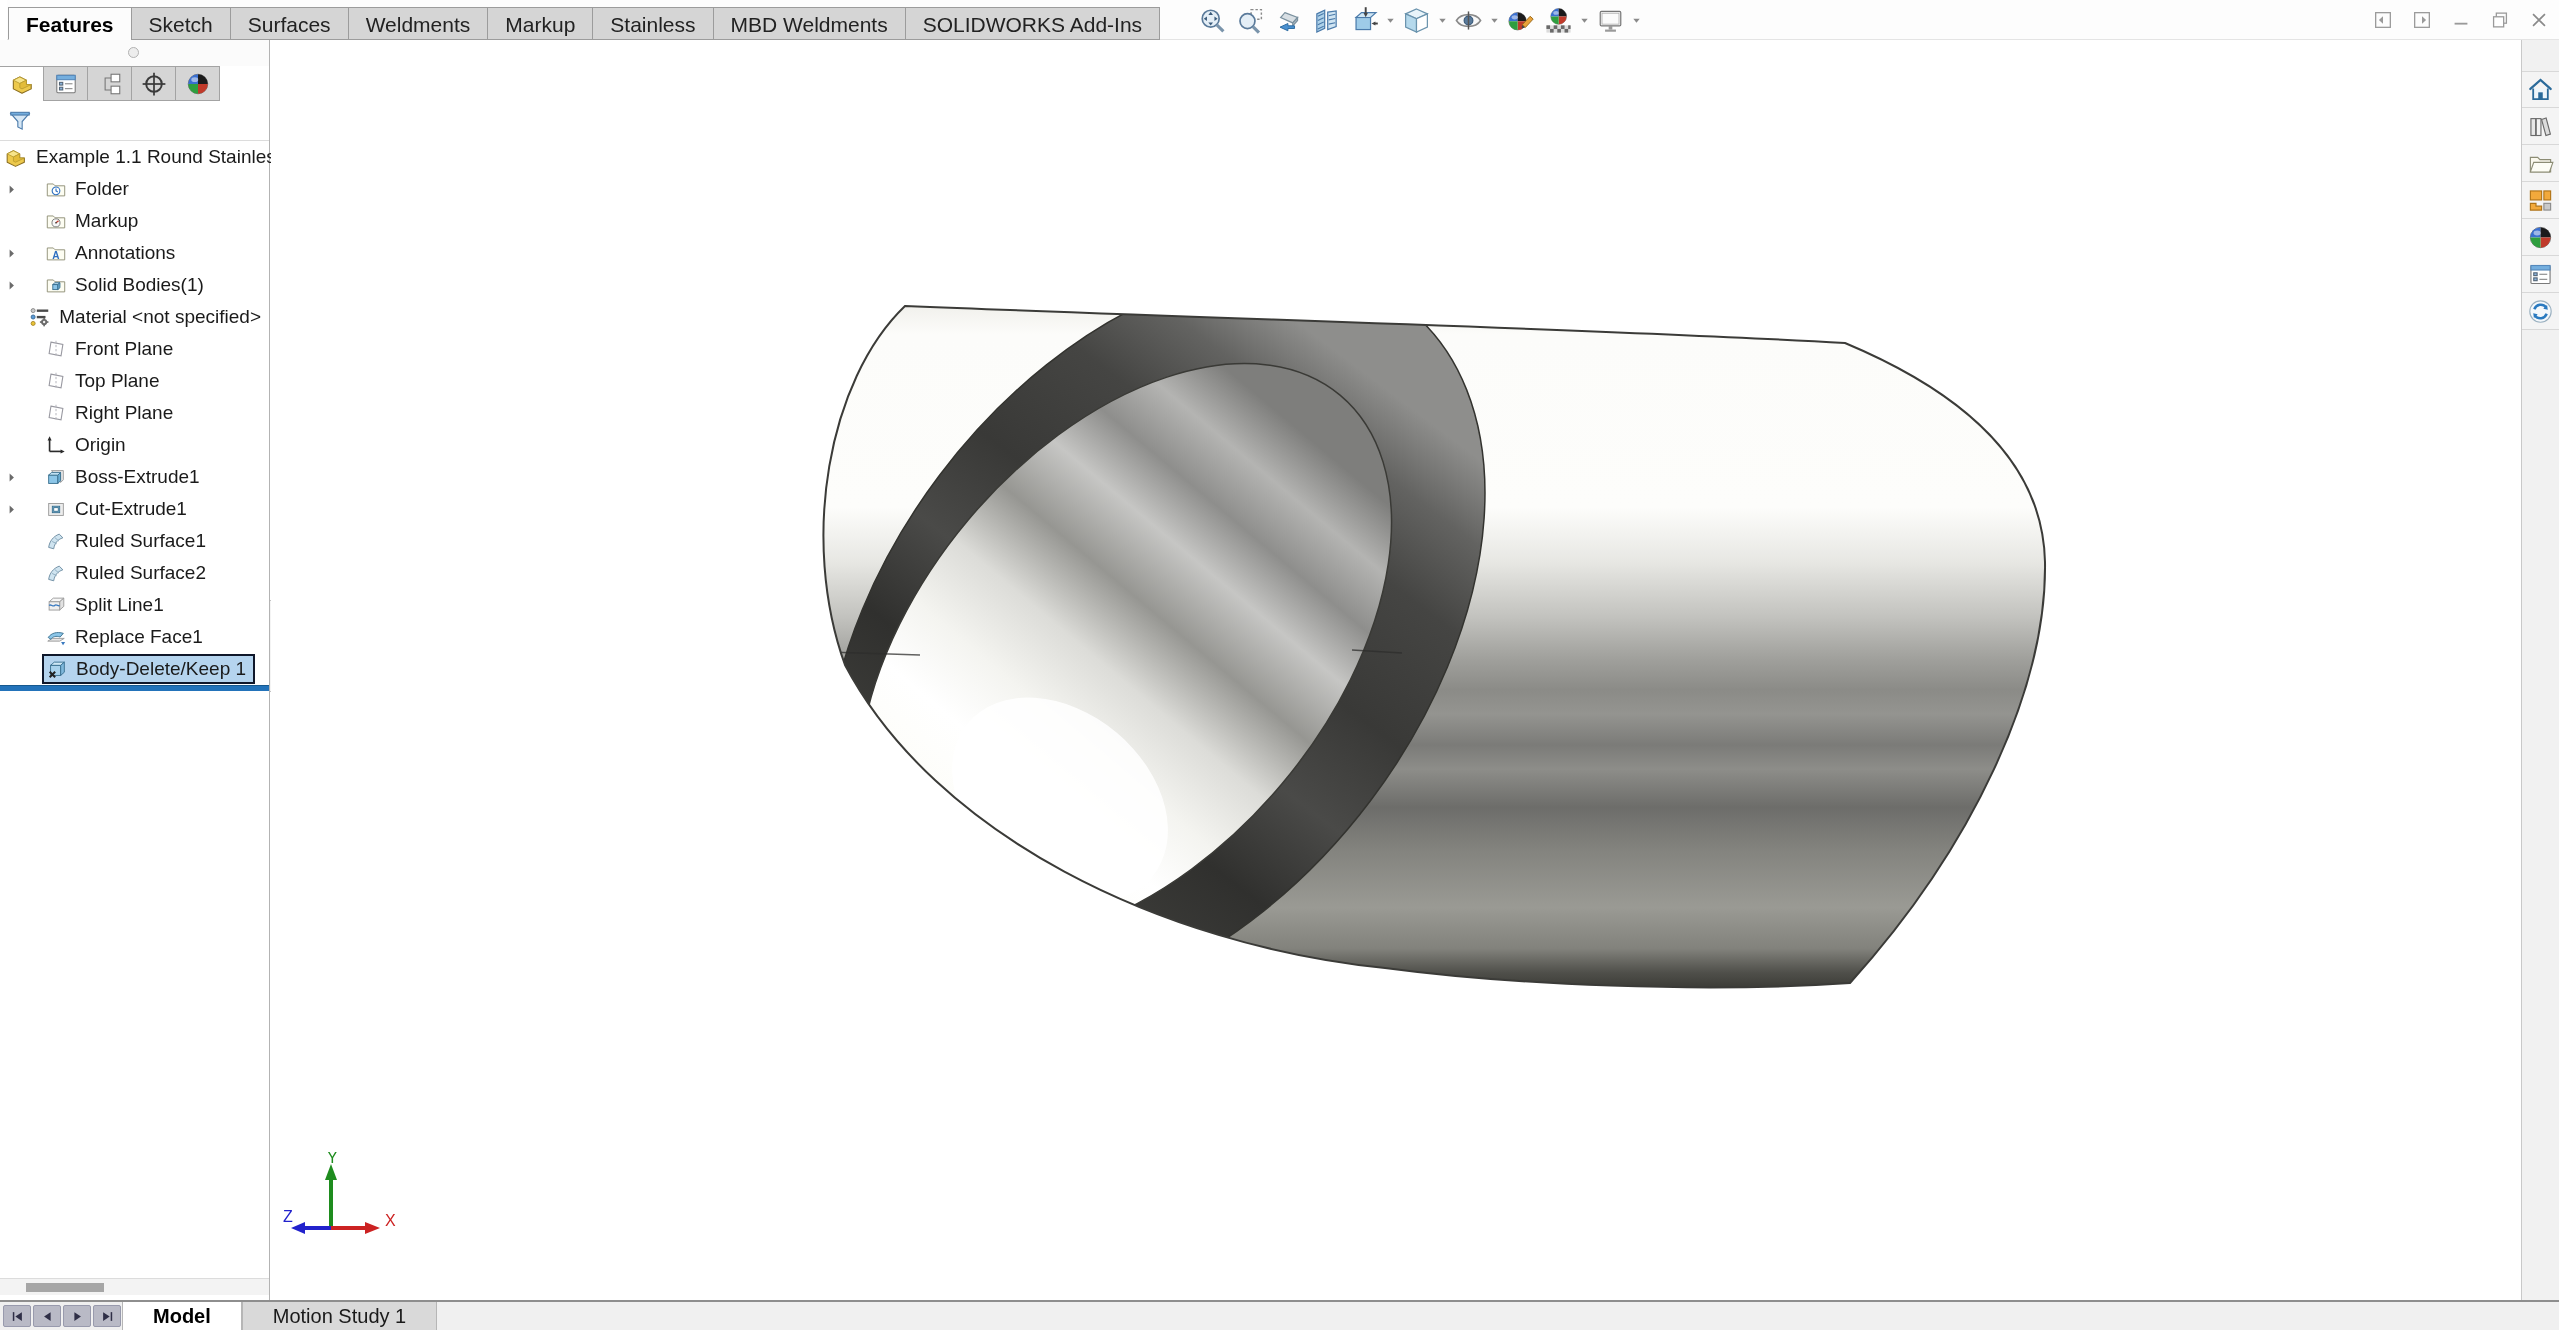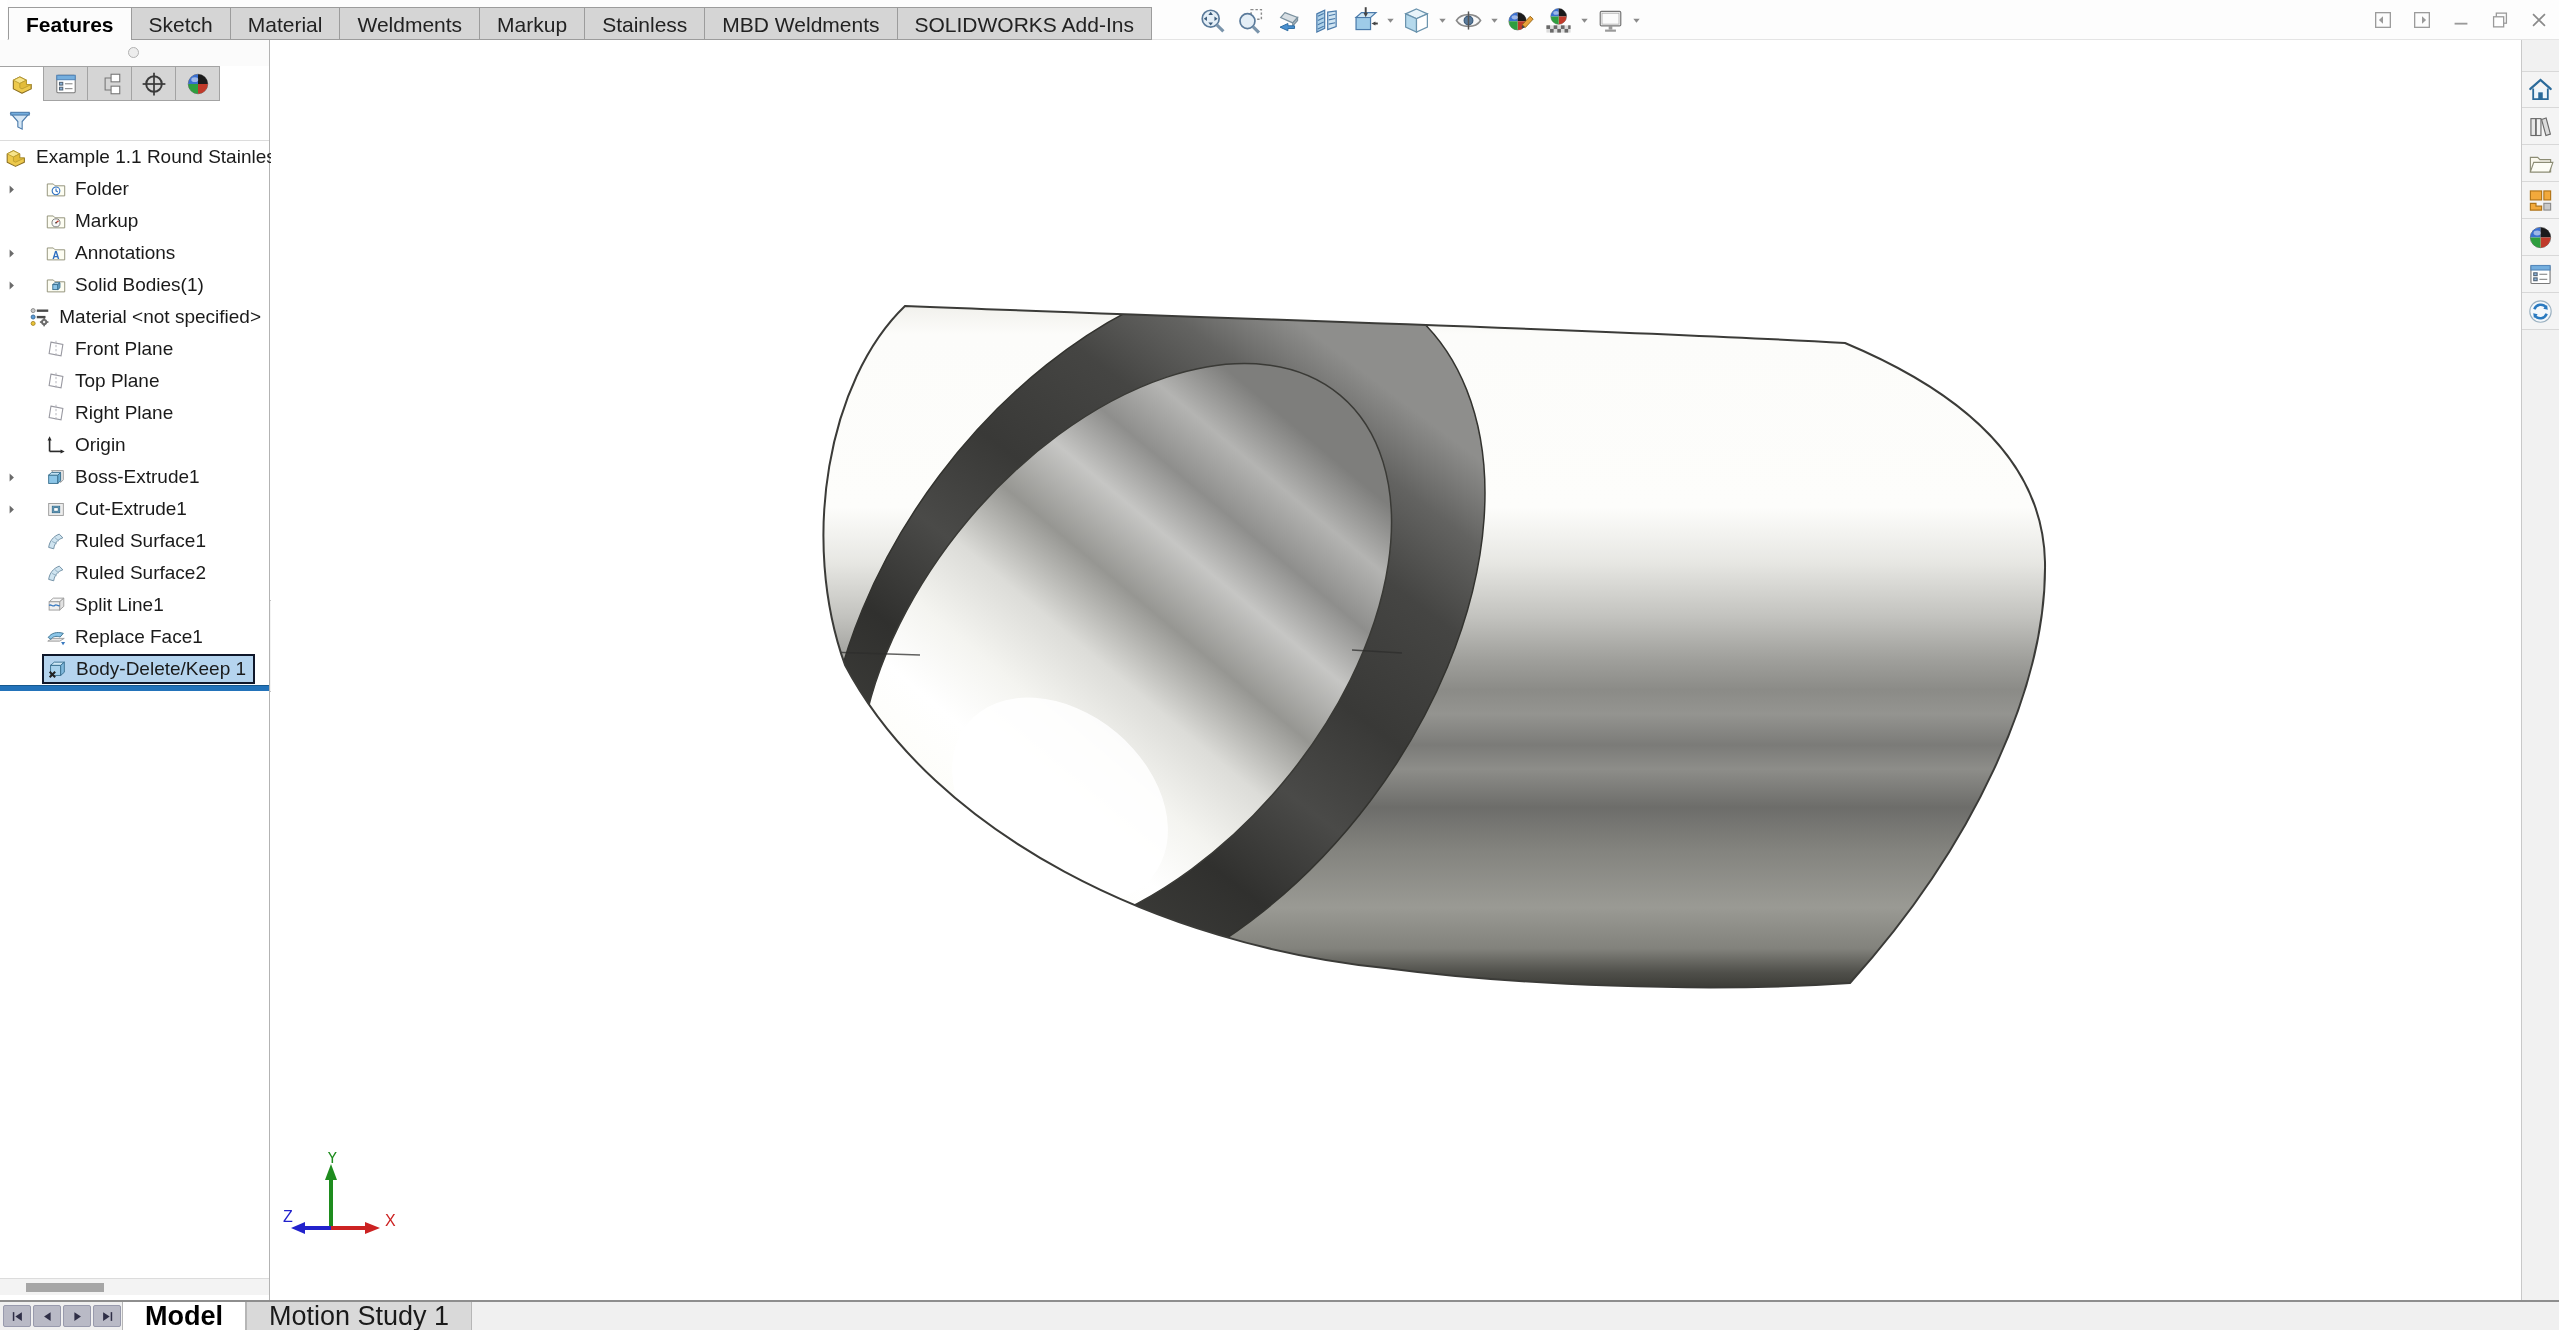--- a/index.html
+++ b/index.html
@@ -70,21 +70,21 @@
   .tp-stack{position:absolute;left:0;top:31px;}
 
   
   .bottom-bar{position:absolute;left:0;top:1300px;width:2559px;height:30px;background:#f0f0f0;
               border-top:2px solid #8e8e8e;box-sizing:border-box;}
   .nav-btns{position:absolute;left:3px;top:3px;display:flex;gap:2px;}
   .nbtn{width:28px;height:22px;background:#b9bac6;border:1px solid #989aad;border-radius:2px;box-sizing:border-box;
         display:flex;align-items:center;justify-content:center;}
   .nbtn svg{width:15px;height:15px;}
   .btabs{position:absolute;left:122px;top:0;display:flex;height:28px;}
-  .btab{height:28px;line-height:28px;padding:0 22px;font-size:27px;background:#d9d9d9;
+  .btab{height:28px;line-height:28px;padding:0 30px;font-size:20px;background:#d9d9d9;
         border-right:1px solid #b6b6b6;border-left:1px solid #b6b6b6;box-sizing:border-box;white-space:nowrap;color:#1a1a1a;}
   .btab.active{background:#ffffff;font-weight:bold;color:#000;}
 </style>
 </head>
 <body>
 
 <svg width="0" height="0" style="position:absolute" xmlns="http://www.w3.org/2000/svg" xmlns:xlink="http://www.w3.org/1999/xlink" aria-hidden="true">
 <defs>
 <symbol id="sym-part-yellow" viewBox="0 0 24 24">
   <polygon points="4,8.5 10,5.5 16,8.5 16,12.5 20.5,12.5 20.5,16.5 12,20.5 4,16.5" fill="#edc94c" stroke="#8a6d1f" stroke-width="1" stroke-linejoin="round"></polygon>
@@ -345,21 +345,21 @@
       </symbol>
 </defs>
 </svg>
 
 <div class="app">
 
   <div class="topbar">
     <div class="ribbon-tabs" id="ribbon-tabs">
         <div class="rtab active">Features</div>
         <div class="rtab">Sketch</div>
-        <div class="rtab">Material</div>
+        <div class="rtab">Surfaces</div>
         <div class="rtab">Weldments</div>
         <div class="rtab">Markup</div>
         <div class="rtab">Stainless</div>
         <div class="rtab">MBD Weldments</div>
         <div class="rtab">SOLIDWORKS Add-Ins</div>
       </div>
     <div class="headsup" id="headsup">
         <div class="hbtn">
           <svg class="hic" viewBox="0 0 24 24">
             <use href="#sym-zoom-fit" xlink:href="#sym-zoom-fit"></use>

